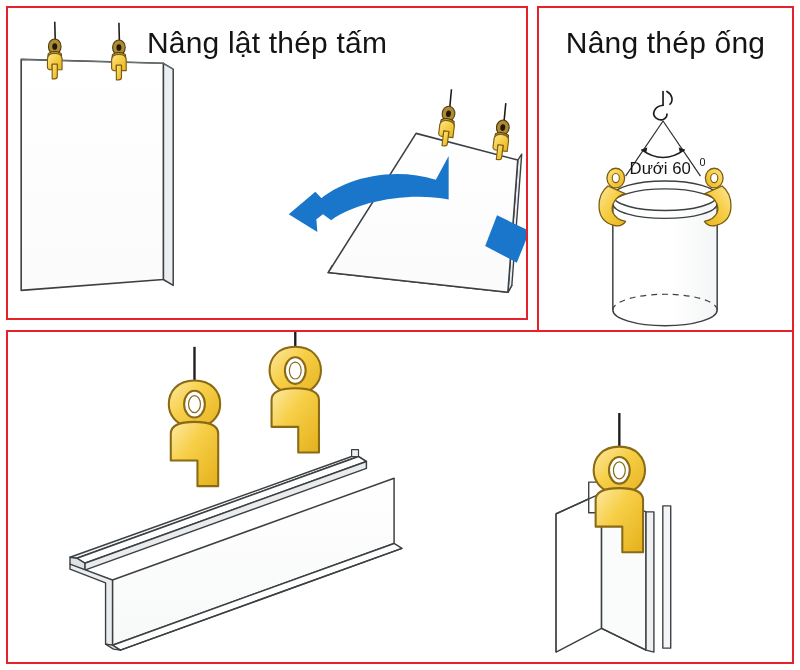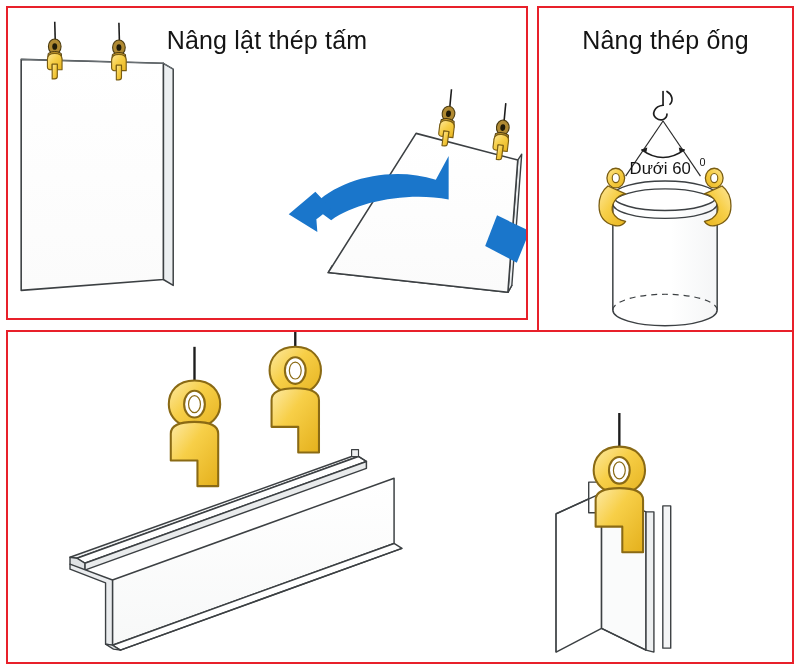--- a/index.html
+++ b/index.html
@@ -6,21 +6,21 @@
   body{width:800px;height:670px;overflow:hidden;
        font-family:"Liberation Sans","DejaVu Sans",sans-serif;}
   #stage{position:relative;width:800px;height:670px;background:#fff;}
 
   .panel{position:absolute;box-sizing:border-box;border:2px solid #e8202a;background:#ffffff;}
   #panel-plate{left:6px;  top:6px;   width:522px; height:314px;}
   #panel-pipe {left:537px;top:6px;   width:257px; height:358px;}
   #panel-beam {left:6px;  top:330px; width:788px; height:334px;}
 
   .panel-title{position:absolute;text-align:center;color:#141414;
-               font-size:25px;font-weight:400;letter-spacing:.2px;white-space:nowrap;}
+               font-size:30px;font-weight:400;letter-spacing:.2px;white-space:nowrap;}
   #title-plate{left:0;right:0;top:18px;}
   #title-pipe {left:0;right:0;top:18px;}
 
   .svgfull{position:absolute;left:0;top:0;width:100%;height:100%;display:block;}
 
   .wm{position:absolute;left:190px;top:286px;width:330px;height:40px;
       pointer-events:none;opacity:.18;}
   .wm-txt{font-size:30px;font-weight:700;color:#f07070;letter-spacing:2px;
           text-align:center;line-height:40px;}
 </style>

